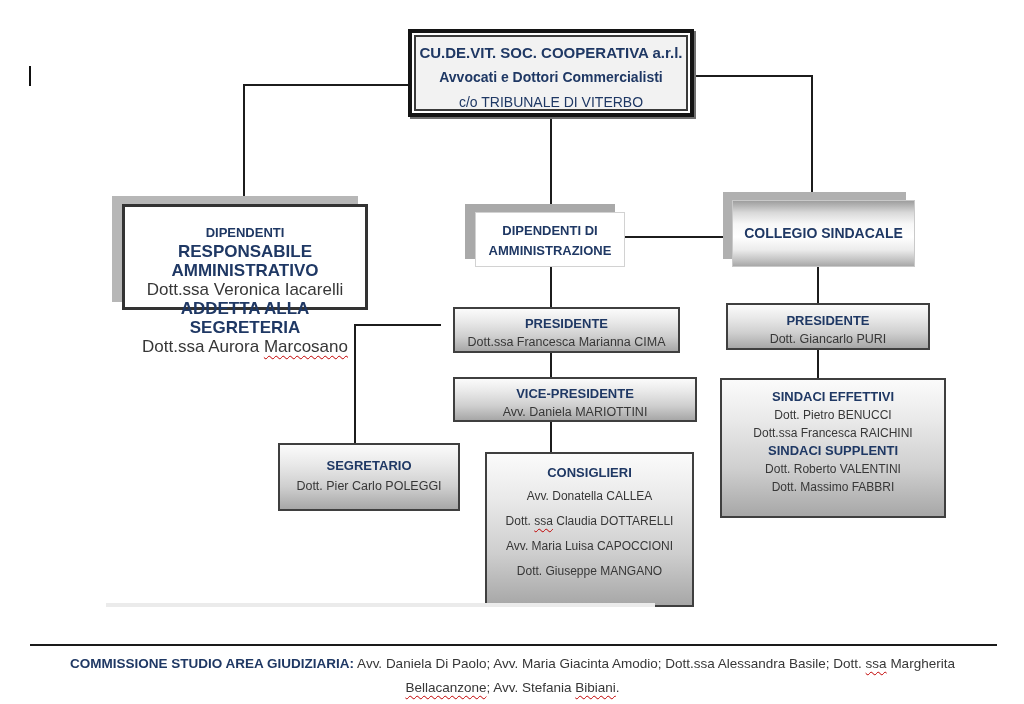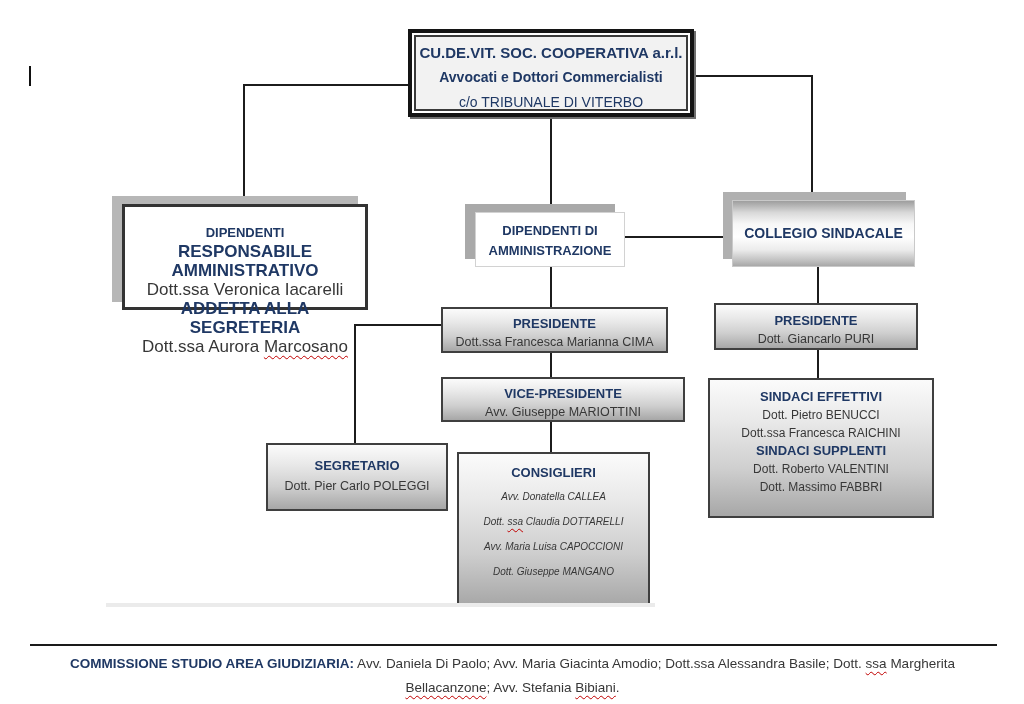--- a/index.html
+++ b/index.html
@@ -28,27 +28,27 @@
   .cda-box{left:475px;top:212px;width:150px;height:55px;background:#ffffff;
            border:1px solid #d2d2d2;box-shadow:-10px -8px 0 #a9a9a9;
            padding-top:8px;line-height:20px;font-size:13px;}
   .collegio-box{left:732px;top:200px;width:183px;height:67px;
            background:linear-gradient(180deg,#9e9e9e 0%,#d9d9d9 18%,#f7f7f7 35%,#ffffff 55%,#ececec 75%,#bfbfbf 92%,#a8a8a8 100%);
            border:1px solid #c9c9c9;box-shadow:-9px -8px 0 #b0b0b0;
            line-height:65px;font-size:14px;}
 
   
   .grad{background:linear-gradient(180deg,#fbfbfb 0%,#e9e9e9 30%,#cfcfcf 65%,#a7a7a7 100%);
-        border:2px solid #3f3f3f;}
+        border:2px solid #3f3f3f;margin-left:12px;}
   .pres-cda-box{left:441px;top:307px;width:227px;height:46px;padding-top:5px;line-height:19px;}
   .vice-box{left:441px;top:377px;width:244px;height:45px;padding-top:5px;line-height:19px;}
   .seg-box{left:266px;top:443px;width:182px;height:68px;padding-top:10px;line-height:21px;}
-  .cons-box{left:457px;top:452px;width:193px;height:155px;padding-top:8px;}
+  .cons-box{left:473px;top:452px;width:209px;height:155px;padding-top:8px;}
   .cons-box .ttl{line-height:22px;font-size:13px;}
-  .cons-box .mem{line-height:25px;font-size:10px;font-style:italic;}
+  .cons-box .mem{line-height:25px;font-size:12px;}
   .pres-col-box{left:714px;top:303px;width:204px;height:47px;padding-top:6px;line-height:19px;}
   .sindaci-box{left:708px;top:378px;width:226px;height:140px;padding-top:8px;line-height:18px;}
   .sindaci-box .ttl{font-size:13px;}
   .sindaci-box .mem{font-size:12px;}
 
   .t13b{font-size:13px;}
   .t12{font-size:17px;}
   .t125{font-size:12.5px;}
 
   .cursor-bar{position:absolute;left:29px;top:66px;width:2px;height:20px;background:#111111;}
@@ -102,21 +102,21 @@
     <span class="navy">COLLEGIO SINDACALE</span>
   </div>
 
   <div class="box grad pres-cda-box">
     <div class="navy t13b">PRESIDENTE</div>
     <div class="body-t t125">Dott.ssa Francesca Marianna CIMA</div>
   </div>
 
   <div class="box grad vice-box">
     <div class="navy t13b">VICE-PRESIDENTE</div>
-    <div class="body-t t125">Avv. Giuseppe MARIOTTINI</div>
+    <div class="body-t t125">Avv. Daniela MARIOTTINI</div>
   </div>
 
   <div class="box grad seg-box">
     <div class="navy t13b">SEGRETARIO</div>
     <div class="body-t t125">Dott. Pier Carlo POLEGGI</div>
   </div>
 
   <div class="box grad cons-box">
     <div class="navy ttl">CONSIGLIERI</div>
     <div class="body-t mem">Avv. Donatella CALLEA</div>

